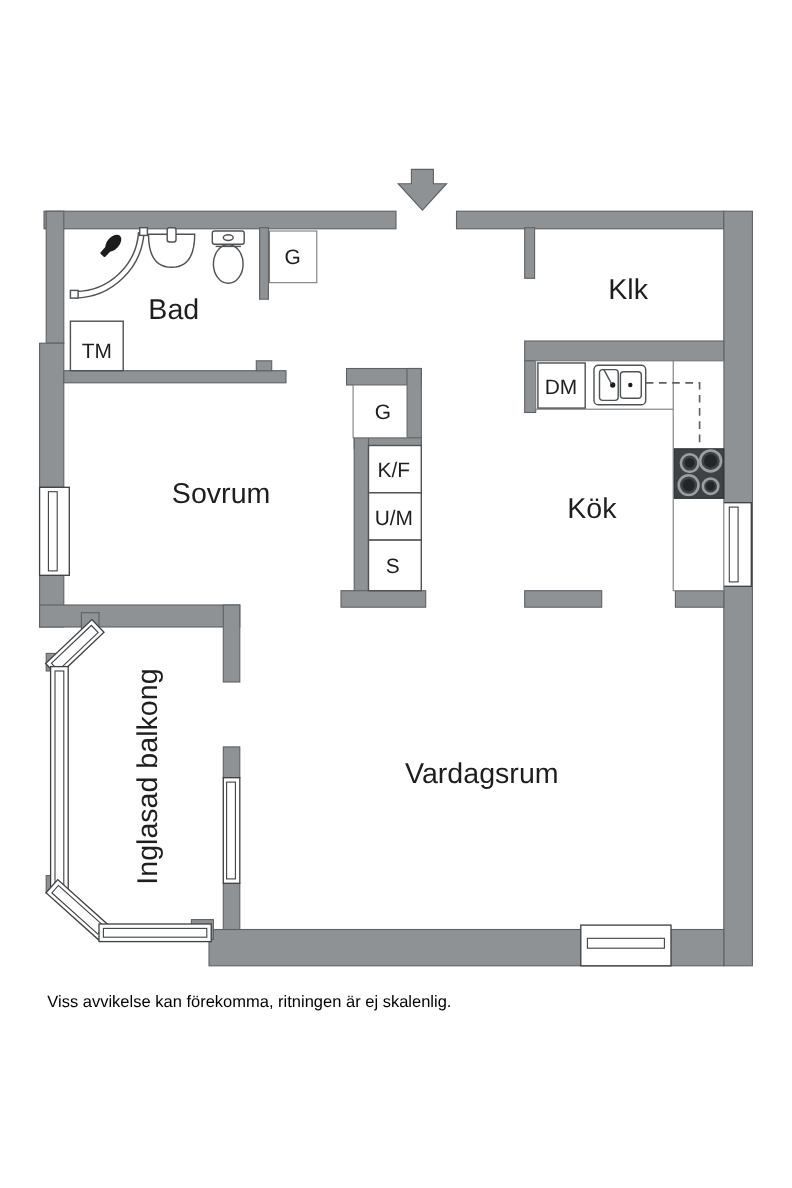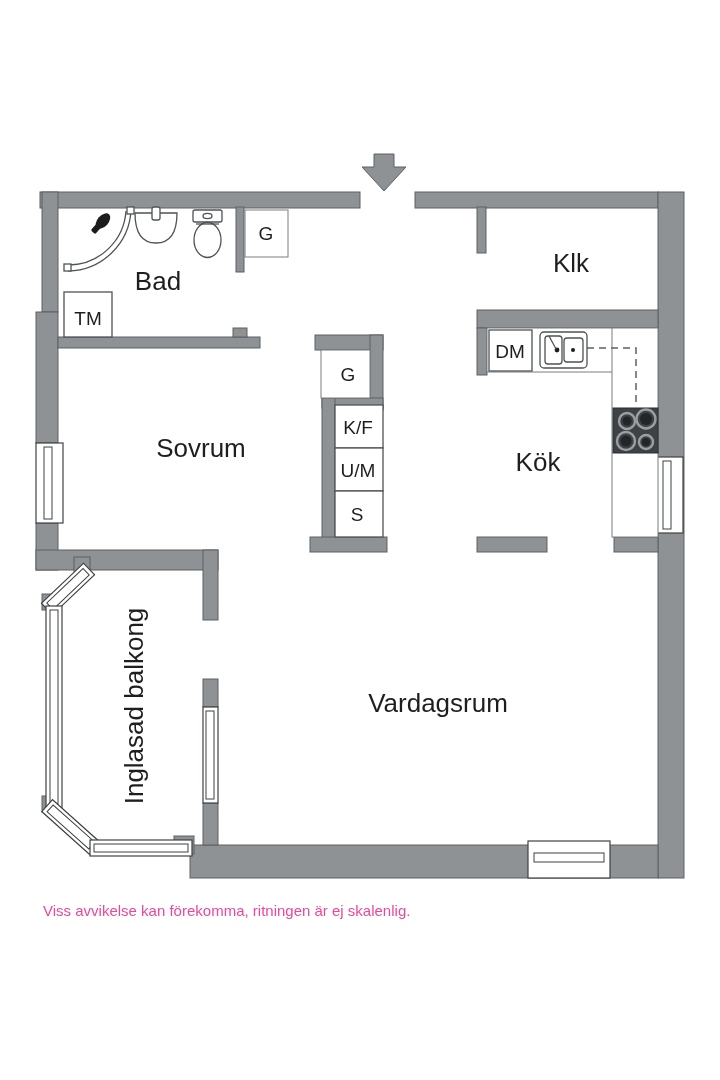--- a/index.html
+++ b/index.html
@@ -14,21 +14,21 @@
   .fixthin{fill:#ffffff;stroke:#7a7d7f;stroke-width:1;}
   .arc{fill:none;stroke:#4f5355;stroke-width:1.3;}
   .dark{fill:#1c1c1c;stroke:none;}
   .stove{fill:#3F4245;stroke:#2b2e30;stroke-width:1;}
   .burner-ring{fill:#3F4245;stroke:#9b9fa2;stroke-width:2.4;}
   .burner-core{fill:#232628;stroke:none;}
   .dash{fill:none;stroke:#5d6164;stroke-width:1.5;stroke-dasharray:7 5;}
   text{text-anchor:middle;fill:#1e1e1e;font-family:"Liberation Sans",sans-serif;}
   .lbl-lg{font-size:26px;}
   .lbl-sm{font-size:19px;}
-  #disclaimer{position:absolute;left:43px;top:902px;font-size:15px;color:#ec4899;
+  #disclaimer{position:absolute;left:43px;top:902px;font-size:15px;color:#000000;
               font-family:"Liberation Sans",sans-serif;}
 </style>
 </head>
 <body>
 
 <div id="stage">
 <svg width="720" height="1080" viewBox="0 0 720 1080">
 
   <g>
 

